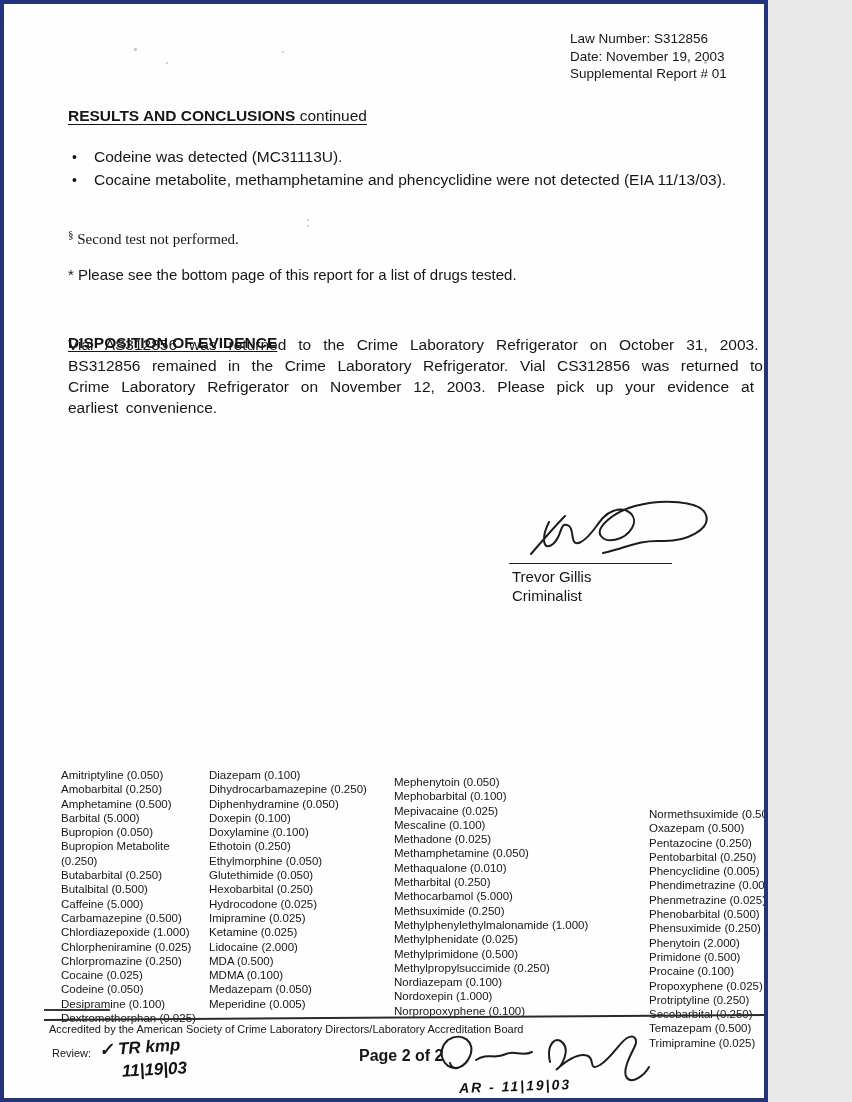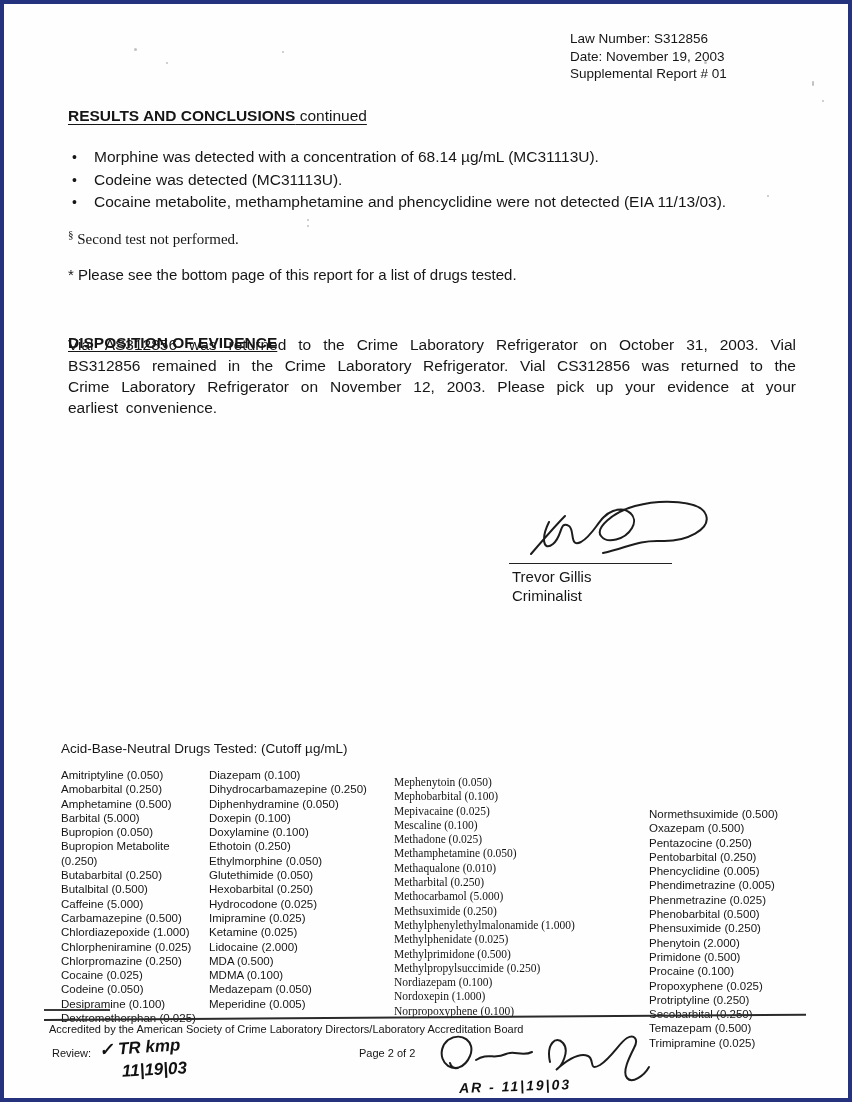--- a/index.html
+++ b/index.html
@@ -1,18 +1,18 @@
 <!DOCTYPE html>
 <html><head>
 <meta charset="utf-8">
 <style>
   html,body{margin:0;padding:0;background:#e8e8e8;}
   .page{
     position:relative;
-    width:852px;height:1102px;
+    width:768px;height:1102px;
     box-sizing:border-box;
     background:#fefefe;
     border:4px solid #25337f;
     font-family:"Liberation Sans",sans-serif;
     color:#161616;
     overflow:hidden;
   }
   .abs{position:absolute;}
   
   .hdr{left:566px;top:26px;font-size:13.5px;line-height:17.5px;}
@@ -36,28 +36,28 @@
   
   .sig-line{left:505px;top:559px;width:163px;height:0;border-top:1.6px solid #222;}
   .sig-name{left:508px;top:563px;font-size:15px;line-height:19px;}
   .sig-svg{left:505px;top:492px;}
   
   .drugs-head{left:57px;top:737px;font-size:13.5px;}
   .drug-cols{left:57px;top:764px;display:flex;}
   .drug-col{font-size:11.5px;line-height:14.3px;}
   .drug-col.c1{width:148px;}
   .drug-col.c2{width:185px;}
-  .drug-col.c3{width:255px;padding-top:7px;font-family:Liberation Serif, serif;}
+  .drug-col.c3{width:255px;padding-top:7px;}
   .drug-col.c4{width:195px;padding-top:7px;margin-top:32px;}
   
   .rule-main{left:40px;top:1015px;width:762px;height:0;border-top:2px solid #2a2a2a;transform:rotate(-0.4deg);transform-origin:left center;}
   .rule-stub{left:40px;top:1005px;width:66px;height:0;border-top:2px solid #3a3a3a;}
   .accred{left:45px;top:1019px;font-size:11px;}
   .review-lbl{left:48px;top:1043px;font-size:11px;}
-  .pageno{left:355px;top:1043px;font-size:11px;font-weight:400;}
+  .pageno{left:355px;top:1043px;font-size:16px;font-weight:700;}
   .handwrite{font-style:italic;font-weight:bold;color:#111;}
   .hw1{left:95px;top:1033px;font-size:17px;transform:rotate(-4deg);}
   .hw2{left:118px;top:1056px;font-size:17px;transform:rotate(-3deg);}
   .hw3{left:455px;top:1074px;font-size:14px;transform:rotate(-2deg);letter-spacing:2px;}
   .fsig-svg{left:428px;top:1026px;}
   
   .speck{width:3px;height:3px;border-radius:50%;background:#8f8f8f;opacity:.55;}
 </style>
 </head>
 <body>
@@ -69,21 +69,20 @@
     <div>Date: November 19, 2003</div>
     <div>Supplemental Report # 01</div>
   </div>
 
   <div class="abs sec-heading" style="left:64px;top:87px;">
     <span>RESULTS AND CONCLUSIONS</span><span class="light"> continued</span>
   </div>
 
 
   <div class="abs bullets">
-      <div>Morphine was detected with a concentration of 68.14 µg/mL (MC31113U).</div>
       <div>Codeine was detected (MC31113U).</div>
       <div>Cocaine metabolite, methamphetamine and phencyclidine were not detected (EIA 11/13/03).</div>
     </div>
 
   <div class="abs foot1">
     <sup>§</sup>
     <span>Second test not performed.</span>
   </div>
   <div class="abs foot2">* Please see the bottom page of this report for a list of drugs tested.</div>
 
@@ -92,21 +91,20 @@
 
   <svg class="abs sig-svg" width="215" height="70" viewBox="0 0 215 70">
     <path d="M22 58 C34 44 48 28 56 20 M40 26 C32 42 34 56 44 48 C54 40 50 24 60 30 C66 34 60 52 72 46 C86 38 90 20 104 15 C118 10 130 20 123 32 C116 44 98 48 92 40 C86 32 104 16 126 10 C152 3 192 4 197 19 C202 33 178 46 152 45 C128 44 118 52 94 57" fill="none" stroke="#1c1c1c" stroke-width="2" stroke-linecap="round"></path>
   </svg>
   <div class="abs sig-line"></div>
   <div class="abs sig-name">
     <div>Trevor Gillis</div>
     <div>Criminalist</div>
   </div>
 
-  <div class="abs drugs-head">Acid-Base-Neutral Drugs Tested: (Cutoff µg/mL)</div>
   <div class="abs drug-cols">
     <div class="drug-col c1">
         <div>Amitriptyline (0.050)</div>
         <div>Amobarbital (0.250)</div>
         <div>Amphetamine (0.500)</div>
         <div>Barbital (5.000)</div>
         <div>Bupropion (0.050)</div>
         <div>Bupropion Metabolite (0.250)</div>
         <div>Butabarbital (0.250)</div>
         <div>Butalbital (0.500)</div>

